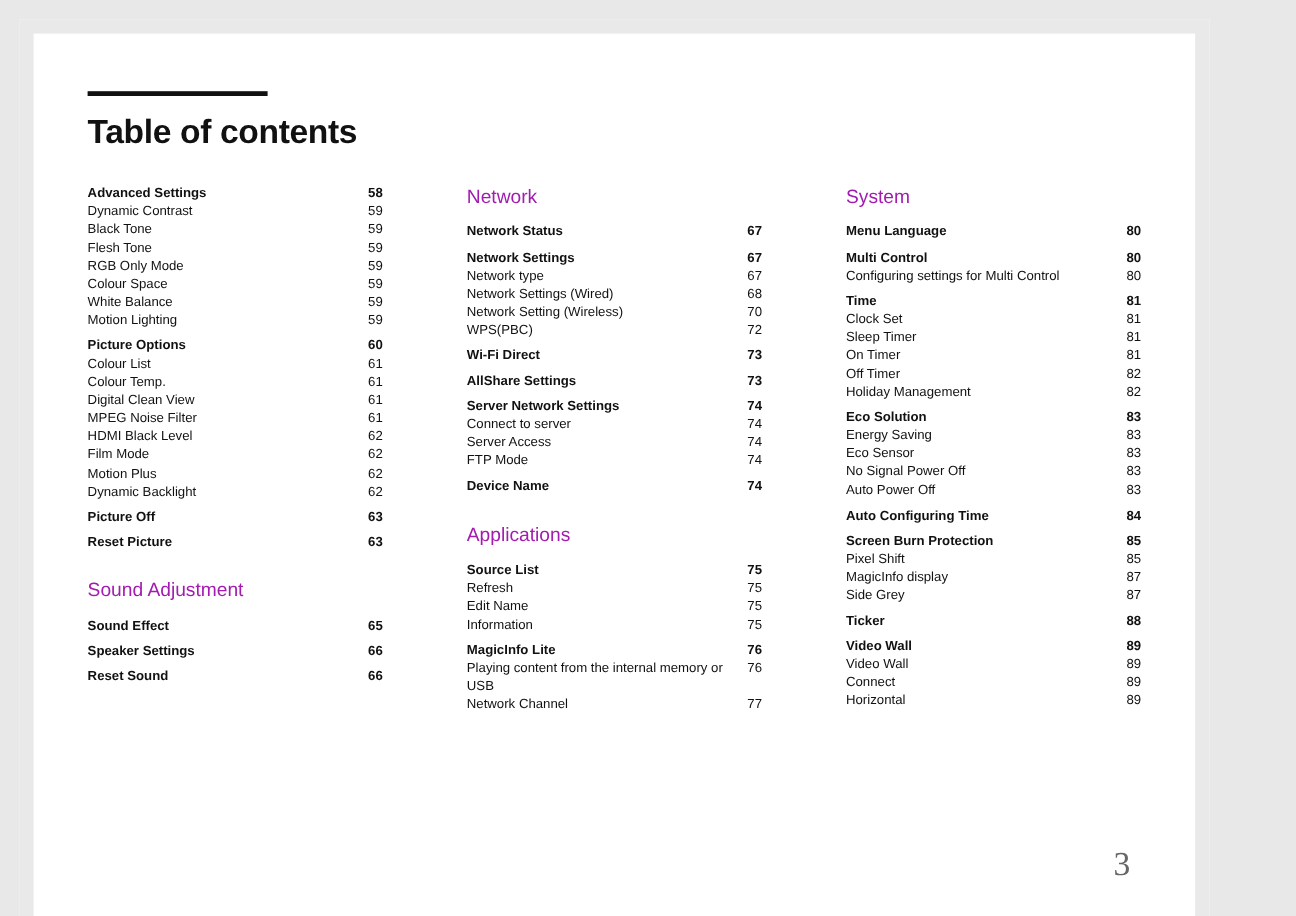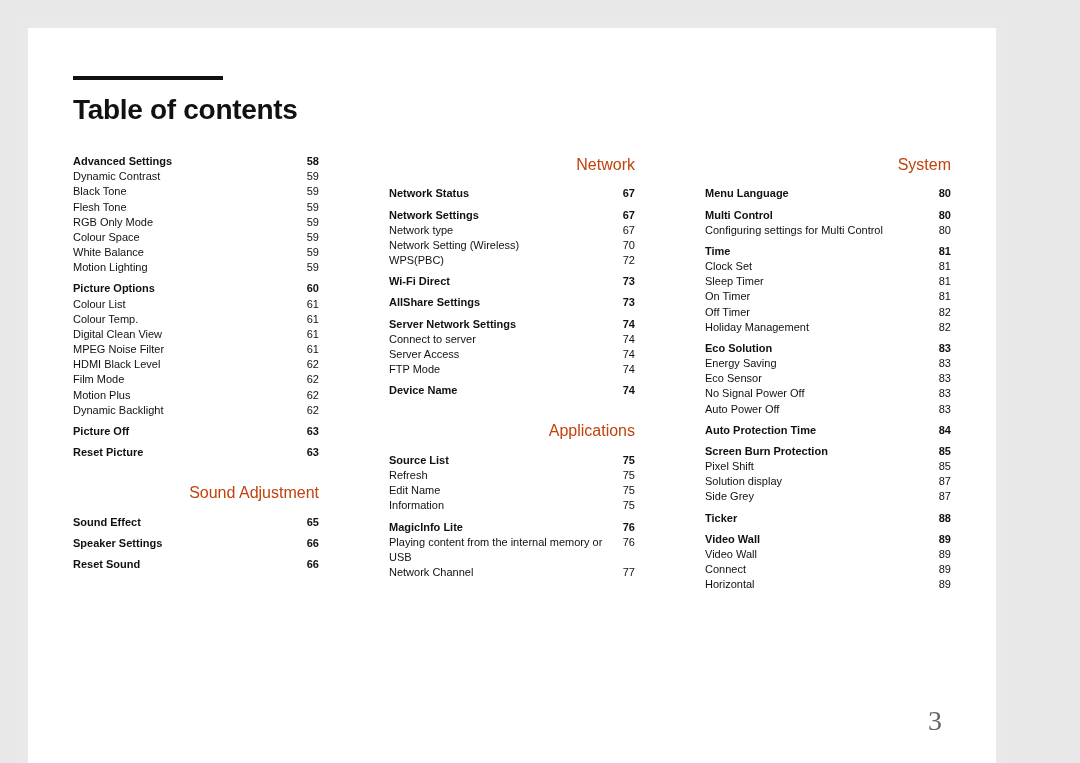--- a/index.html
+++ b/index.html
@@ -42,25 +42,24 @@
     flex-direction: row;
     gap: 70px;
   }
   .col {
     width: 280px;
     font-size: 11px;
     line-height: 1.4;
     color: #111;
   }
   .chapter {
-    color: #c2410c;
+    color: #a21caf;
     font-size: 16px;
     margin: 16px 0 10px 0;
     font-weight: 400;
-    text-align: right;
   }
   .chapter.first { margin-top: 0; }
   .group { margin-bottom: 0px; }
   .row {
     display: flex;
     justify-content: space-between;
     padding: 0;
     line-height: 1.38;
   }
   .row .label { flex: 1; }
@@ -210,20 +209,24 @@
           <div class="group">
             <div class="row head">
               <span class="label">Network Settings</span>
               <span class="pg">67</span>
             </div>
             <div class="row">
               <span class="label">Network type</span>
               <span class="pg">67</span>
             </div>
             <div class="row">
+              <span class="label">Network Settings (Wired)</span>
+              <span class="pg">68</span>
+            </div>
+            <div class="row">
               <span class="label">Network Setting (Wireless)</span>
               <span class="pg">70</span>
             </div>
             <div class="row">
               <span class="label">WPS(PBC)</span>
               <span class="pg">72</span>
             </div>
             <div class="spacer"></div>
           </div>
           <div class="group">
@@ -367,36 +370,36 @@
               <span class="pg">83</span>
             </div>
             <div class="row">
               <span class="label">Auto Power Off</span>
               <span class="pg">83</span>
             </div>
             <div class="spacer"></div>
           </div>
           <div class="group">
             <div class="row head">
-              <span class="label">Auto Protection Time</span>
+              <span class="label">Auto Configuring Time</span>
               <span class="pg">84</span>
             </div>
             <div class="spacer"></div>
           </div>
           <div class="group">
             <div class="row head">
               <span class="label">Screen Burn Protection</span>
               <span class="pg">85</span>
             </div>
             <div class="row">
               <span class="label">Pixel Shift</span>
               <span class="pg">85</span>
             </div>
             <div class="row">
-              <span class="label">Solution display</span>
+              <span class="label">MagicInfo display</span>
               <span class="pg">87</span>
             </div>
             <div class="row">
               <span class="label">Side Grey</span>
               <span class="pg">87</span>
             </div>
             <div class="spacer"></div>
           </div>
           <div class="group">
             <div class="row head">

